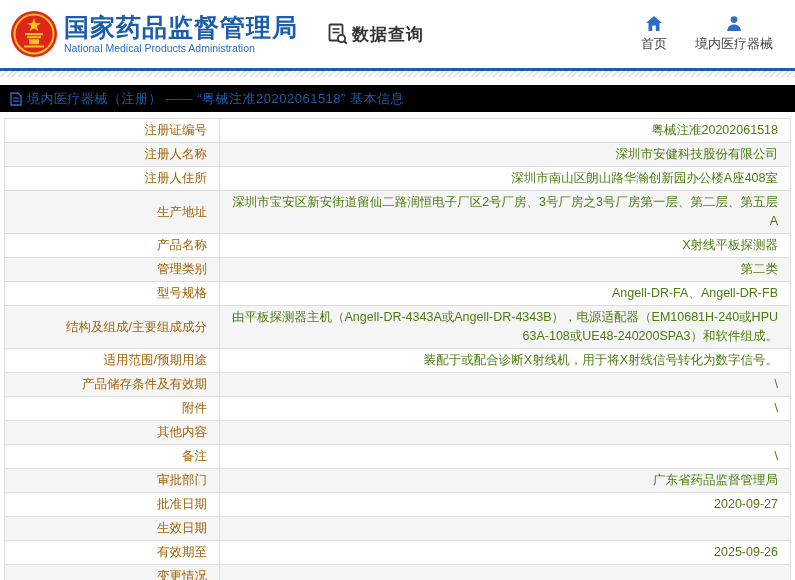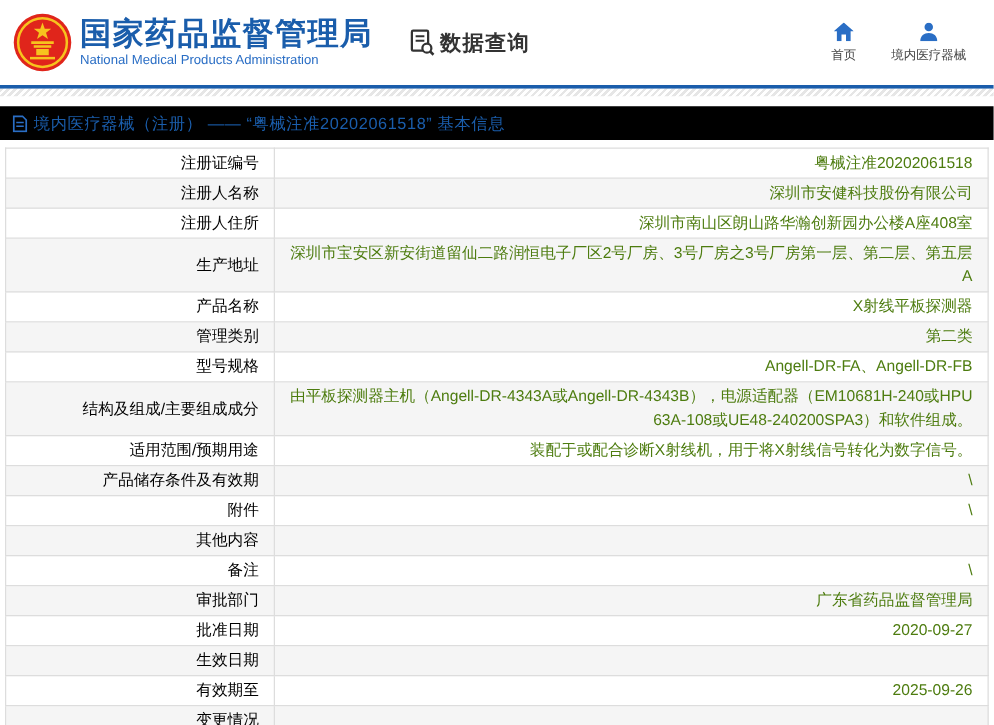--- a/index.html
+++ b/index.html
@@ -11,38 +11,38 @@
   .emblem { width: 48px; height: 48px; flex: 0 0 auto; }
   .org-titles { margin-left: 6px; display: flex; flex-direction: column; justify-content: center; }
   .org-zh { color: #1a5dab; font-size: 25px; font-weight: bold; letter-spacing: 1px; line-height: 28px; }
   .org-en { color: #2a6ec5; font-size: 10.5px; line-height: 13px; margin-top: 1px; }
   .data-query { display: flex; align-items: center; margin-left: 30px; cursor: pointer; justify-content: center; }
   .data-query svg { width: 20px; height: 22px; }
   .data-query-label { font-size: 17px; color: #333; font-weight: 600; margin-left: 4px; letter-spacing: 1px; }
   .header-nav { margin-left: auto; margin-right: 22px; display: flex; gap: 28px; }
   .nav-item { display: flex; flex-direction: column; align-items: center; cursor: pointer; }
   .nav-item svg { width: 16px; height: 15px; }
-  .nav-label { font-size: 10px; color: #444; margin-top: 4px; white-space: nowrap; }
+  .nav-label { font-size: 13px; color: #444; margin-top: 4px; white-space: nowrap; }
 
   .header-rule { height: 3px; background: #1a5dab; }
   .hatch-strip { height: 6px;
     background: repeating-linear-gradient(135deg, #e6e6e6 0 2px, #ffffff 2px 4px); }
 
   
   .title-bar { margin-top: 8px; height: 27px; background: #000000; display: flex;
     align-items: center; padding-left: 10px; }
   .title-bar svg { width: 12px; height: 14px; flex: 0 0 auto; }
   .title-text { color: #1a5dab; font-size: 13px; margin-left: 5px; letter-spacing: 0.5px; }
 
   
   .info-table { width: calc(100% - 8px); margin: 6px 4px 0 4px; border-collapse: collapse;
     table-layout: fixed; border: 1px solid #c9c9c9; }
   .info-table td { border: 1px solid #ddd; font-size: 12.5px; height: 22px;
     padding: 2px 12px; line-height: 19px; vertical-align: middle; }
-  .label-cell { width: 215px; text-align: right; color: #000000; background: transparent; }
+  .label-cell { width: 215px; text-align: right; color: #a16207; background: transparent; }
   .value-cell { text-align: right; color: #4d7c0f; word-break: break-all; }
   tr.alt td { background: #f5f5f5; }
 </style>
 </head>
 <body>
 
 <div class="header">
   <svg class="emblem" viewBox="0 0 48 48">
     <circle cx="24" cy="24" r="23" fill="#e0251b"></circle>
     <circle cx="24" cy="24" r="19.5" fill="none" stroke="#f7c31e" stroke-width="2"></circle>

